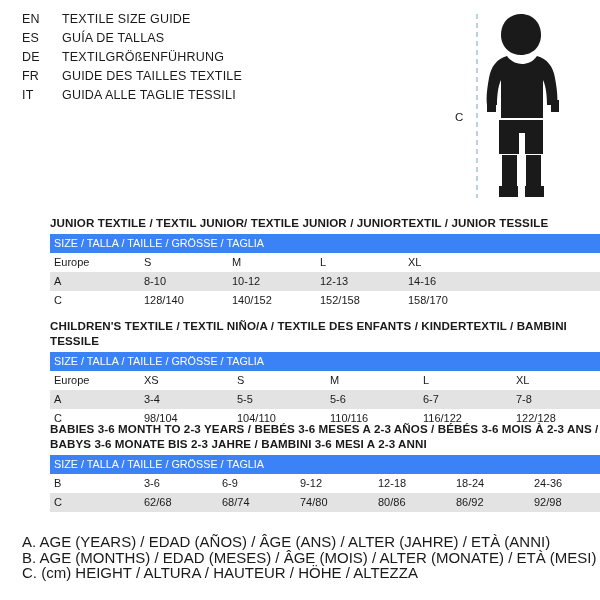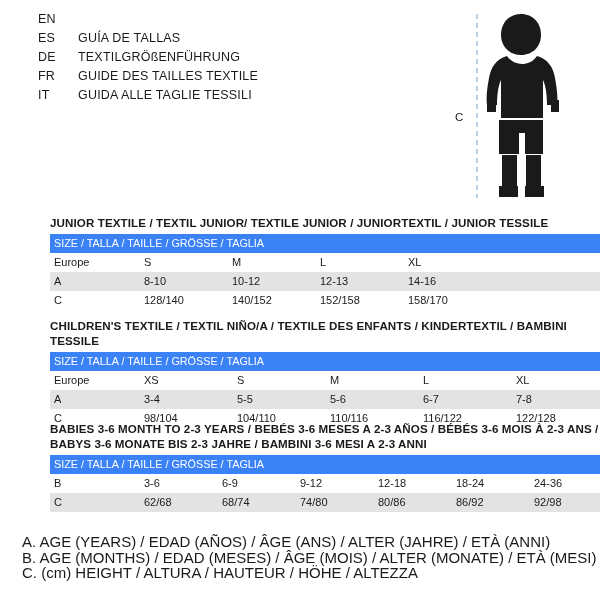--- a/index.html
+++ b/index.html
@@ -20,21 +20,20 @@
     height: 600px;
     box-sizing: border-box;
   }
 
   
   .header {
     position: absolute;
     left: 22px;
     top: 12px;
     width: 420px;
-    margin-left: 16px;
   }
   .hdr-row {
     display: flex;
     align-items: baseline;
     height: 19px;
   }
   .hdr-lang {
     width: 40px;
     font-size: 12.5px;
     letter-spacing: 0.2px;
@@ -116,20 +115,21 @@
   .legend div { white-space: nowrap; }
 </style>
 </head>
 <body>
 
 <div class="page">
 
   <div class="header">
     <div class="hdr-row">
       <div class="hdr-lang">EN</div>
+      <div class="hdr-title">TEXTILE SIZE GUIDE</div>
     </div>
     <div class="hdr-row">
       <div class="hdr-lang">ES</div>
       <div class="hdr-title">GUÍA DE TALLAS</div>
     </div>
     <div class="hdr-row">
       <div class="hdr-lang">DE</div>
       <div class="hdr-title">TEXTILGRÖßENFÜHRUNG</div>
     </div>
     <div class="hdr-row">

